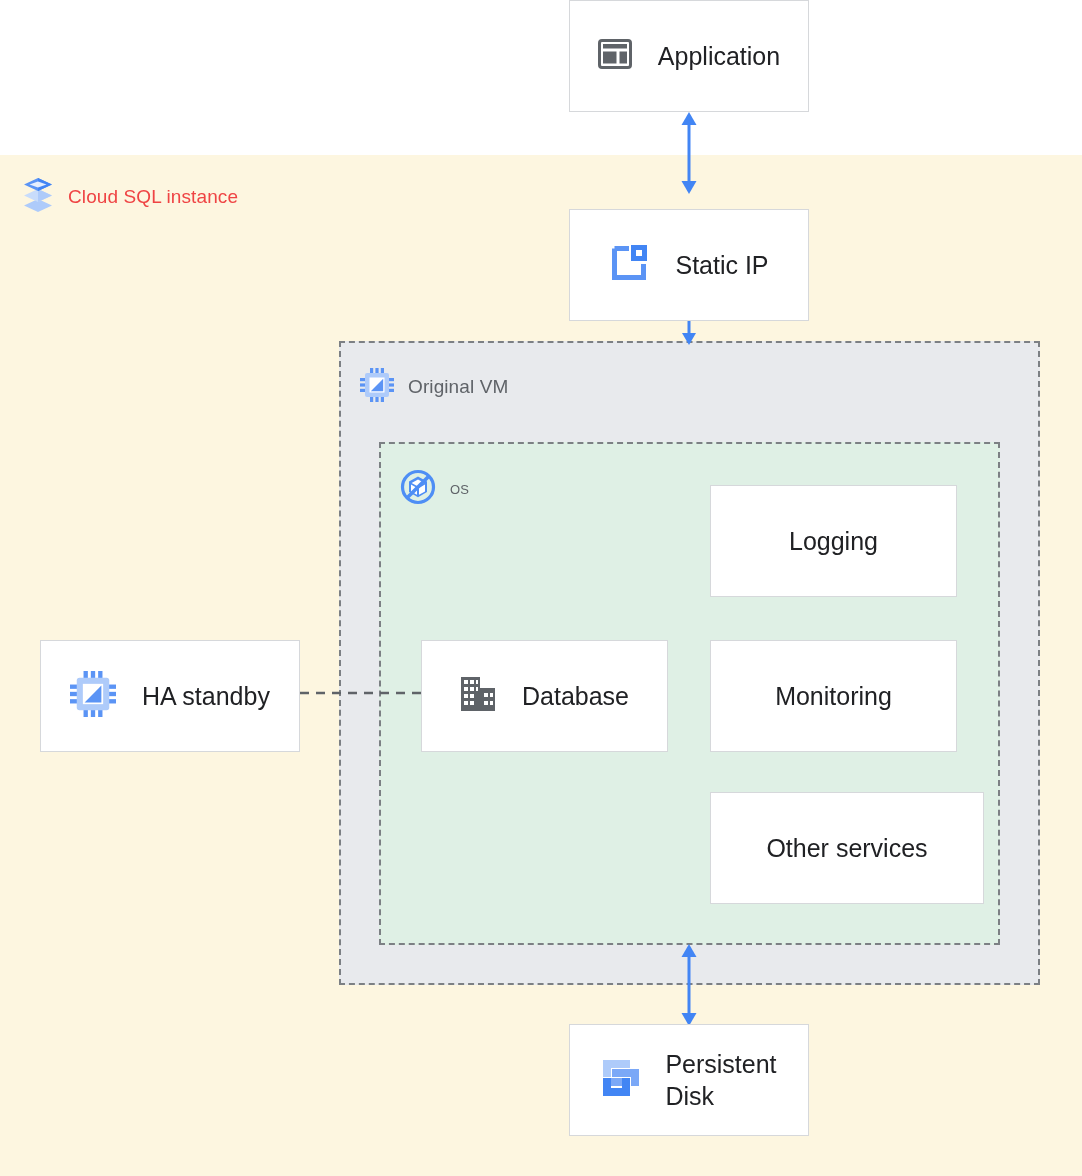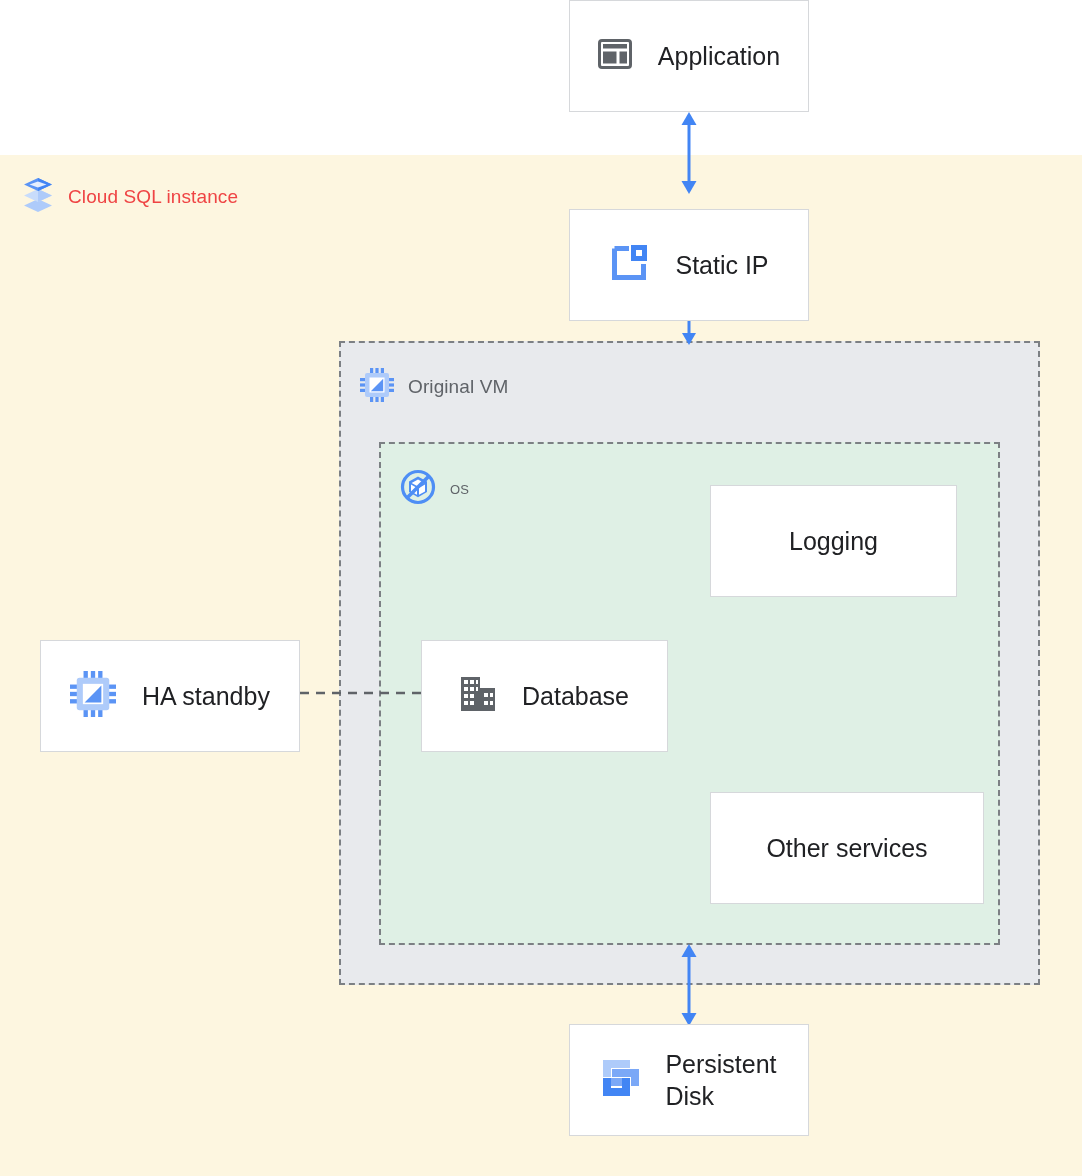--- a/index.html
+++ b/index.html
@@ -263,20 +263,23 @@
         </g>
       </svg>
     </span>
     <span class="n-text">Database</span>
   </div>
 
   <div class="node centered" id="node-logging">
     <span class="n-text">Logging</span>
   </div>
 
+  <div class="node centered" id="node-monitoring">
+    <span class="n-text">Monitoring</span>
+  </div>
 
   <div class="node centered" id="node-other">
     <span class="n-text">Other services</span>
   </div>
 
   <div class="node" id="node-pdisk">
     <span class="icon">
       <svg width="40" height="40" viewBox="0 0 40 40">
         <rect x="2" y="2" width="27" height="8" fill="#aecbfa"></rect>
         <rect x="2" y="2" width="8" height="17" fill="#aecbfa"></rect>

